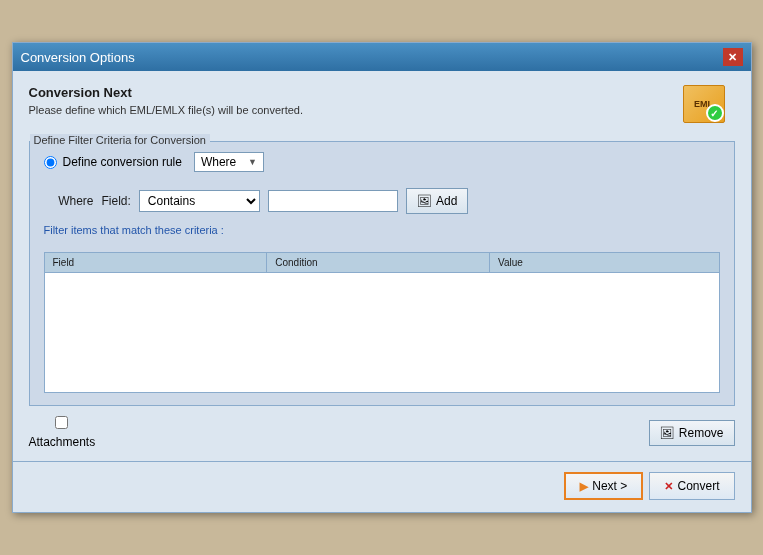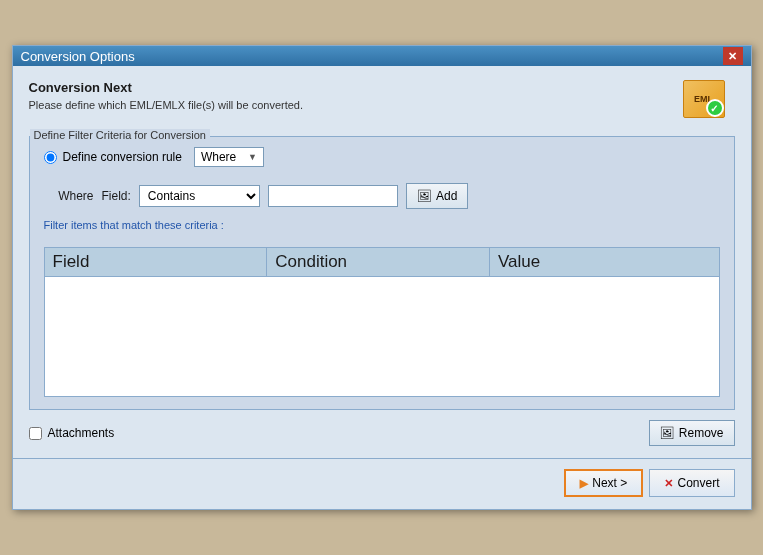--- a/index.html
+++ b/index.html
@@ -20,21 +20,21 @@
       border: 1px solid #8aabcc;
       box-shadow: 2px 2px 8px rgba(0,0,0,0.4);
     }
     .title-bar {
       background: linear-gradient(to bottom, #4a90c4, #2e6fa3);
       color: white;
       padding: 6px 8px;
       display: flex;
       align-items: center;
       justify-content: space-between;
-      height: 20px;
+      height: 28px;
     }
     .title-bar-text {
       font-size: 13px;
       font-weight: normal;
       color: white;
     }
     .title-bar-close {
       background: #c0392b;
       border: none;
       color: white;
@@ -204,21 +204,21 @@
     .criteria-table {
       width: 100%;
       border-collapse: collapse;
       background: white;
       border: 1px solid #8aabcc;
     }
     .criteria-table th {
       background: #b8cfe0;
       border: 1px solid #8aabcc;
       padding: 4px 8px;
-      font-size: 17px;
+      font-size: 10px;
       font-weight: normal;
       text-align: left;
       color: #1a1a1a;
     }
     .criteria-table td {
       border: 1px solid #c0d4e4;
       padding: 4px 8px;
       font-size: 11px;
     }
     .table-body-area {
@@ -228,20 +228,21 @@
     .bottom-row {
       display: flex;
       align-items: center;
       justify-content: space-between;
       margin-top: 10px;
     }
     .attachments-row {
       display: flex;
       align-items: center;
       gap: 6px;
+      flex-direction: column;
     }
     .attachments-row input[type=checkbox] { margin: 0; }
     .attachments-row label { font-size: 12px; }
     .remove-button {
       background: linear-gradient(to bottom, #f0f4f8, #d8e4ee);
       border: 1px solid #7a9bb8;
       padding: 3px 10px;
       font-size: 12px;
       cursor: pointer;
       display: flex;

